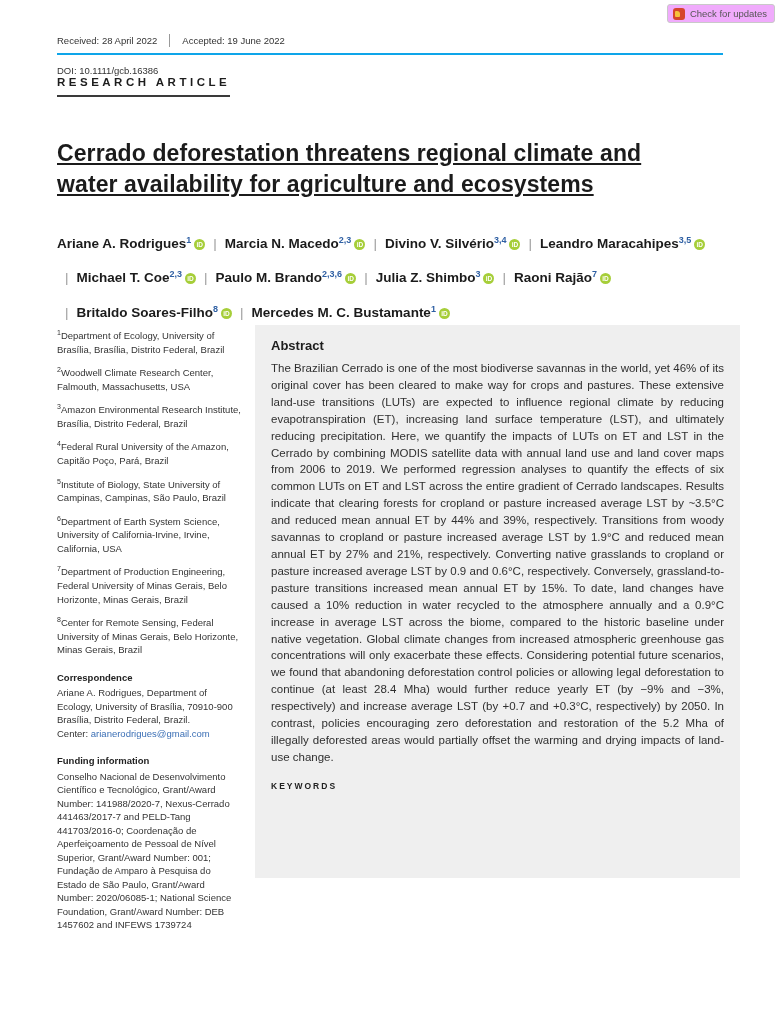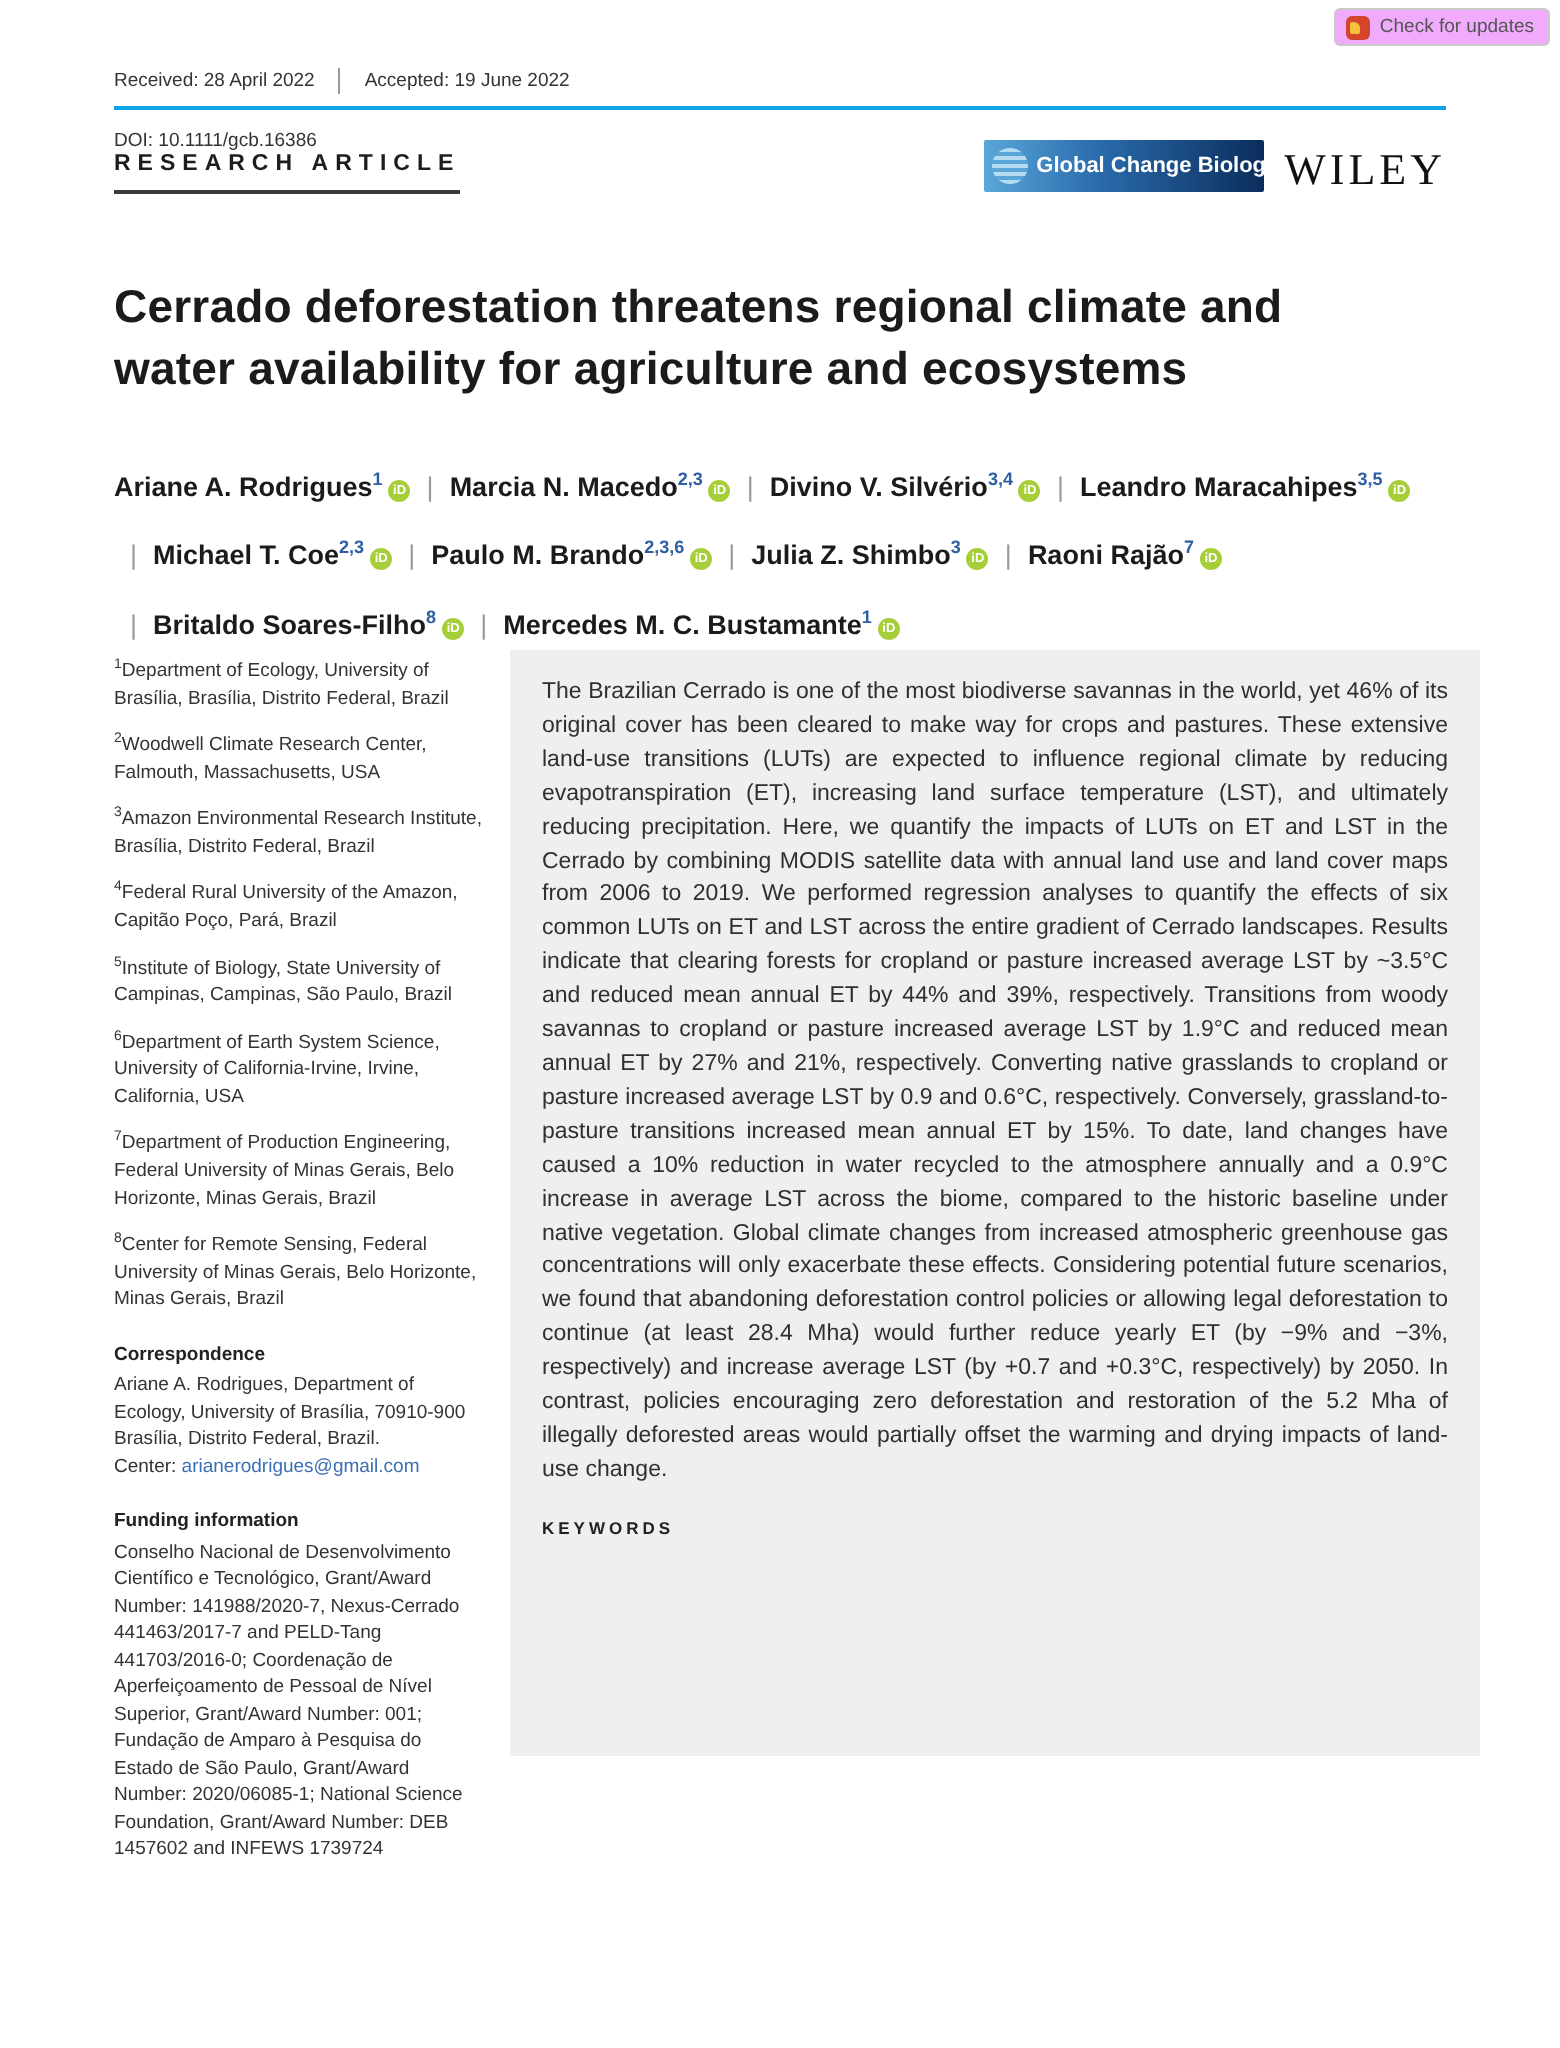--- a/index.html
+++ b/index.html
@@ -43,21 +43,21 @@
   .gcb-globe {
     width:18px; height:18px; border-radius:50%;
     background:repeating-linear-gradient(180deg,#bfe3f5 0 2px,#5aa7d8 2px 4px);
     flex:0 0 auto; opacity:.9;
   }
   .gcb-text { color:#ffffff; font-size:11px; font-weight:bold; margin-left:4px; white-space:nowrap; }
   .wiley { font-family:"Liberation Serif", serif; font-size:22px; letter-spacing:2px; color:#111; line-height:1; }
   
   .paper-title {
     position:absolute; left:57px; top:138px; width:650px;
-    font-size:23px; line-height:31px; font-weight:bold; color:#1b1b1b; letter-spacing:.1px;
+    font-size:23px; line-height:31px; font-weight:bold; color:#1b1b1b; letter-spacing:.1px;text-decoration:underline;
   }
   
   .authors { position:absolute; left:57px; top:224px; width:680px; font-size:13.5px; line-height:30px; color:#1b1b1b; }
   .author { font-weight:bold; white-space:nowrap; }
   .author sup { color:#2e5fa3; font-size:9px; font-weight:bold; }
   .orcid {
     display:inline-block; width:11px; height:11px; border-radius:50%;
     background:#a6ce39; color:#fff; font-size:6.5px; font-weight:bold;
     text-align:center; line-height:11px; vertical-align:1px; margin-left:3px; cursor:pointer;
   }
@@ -104,27 +104,20 @@
     <div class="received-row">
       <span>Received: 28 April 2022</span>
       <span class="vdiv"></span>
       <span>Accepted: 19 June 2022</span>
     </div>
     <div class="doi-row">DOI: 10.1111/gcb.16386</div>
   </div>
 
   <div class="article-type">RESEARCH ARTICLE</div>
 
-  <div class="brand">
-    <div class="gcb-logo">
-      <span class="gcb-globe"></span>
-      <span class="gcb-text">Global Change Biology</span>
-    </div>
-    <div class="wiley">WILEY</div>
-  </div>
 
   <h1 class="paper-title">Cerrado deforestation threatens regional climate and water availability for agriculture and ecosystems</h1>
 
   <div class="authors"><span class="author"><span>Ariane A. Rodrigues</span><sup>1</sup><span class="orcid">iD</span></span><span class="author-sep">|</span><span class="author"><span>Marcia N. Macedo</span><sup>2,3</sup><span class="orcid">iD</span></span><span class="author-sep">|</span><span class="author"><span>Divino V. Silvério</span><sup>3,4</sup><span class="orcid">iD</span></span><span class="author-sep">|</span><span class="author"><span>Leandro Maracahipes</span><sup>3,5</sup><span class="orcid">iD</span></span><span class="author-sep">|</span><span class="author"><span>Michael T. Coe</span><sup>2,3</sup><span class="orcid">iD</span></span><span class="author-sep">|</span><span class="author"><span>Paulo M. Brando</span><sup>2,3,6</sup><span class="orcid">iD</span></span><span class="author-sep">|</span><span class="author"><span>Julia Z. Shimbo</span><sup>3</sup><span class="orcid">iD</span></span><span class="author-sep">|</span><span class="author"><span>Raoni Rajão</span><sup>7</sup><span class="orcid">iD</span></span><span class="author-sep">|</span><span class="author"><span>Britaldo Soares-Filho</span><sup>8</sup><span class="orcid">iD</span></span><span class="author-sep">|</span><span class="author"><span>Mercedes M. C. Bustamante</span><sup>1</sup><span class="orcid">iD</span></span></div>
 
   <div class="left-col">
     <div id="affiliations">
         <p class="affil"><sup>1</sup>Department of Ecology, University of Brasília, Brasília, Distrito Federal, Brazil</p>
         <p class="affil"><sup>2</sup>Woodwell Climate Research Center, Falmouth, Massachusetts, USA</p>
         <p class="affil"><sup>3</sup>Amazon Environmental Research Institute, Brasília, Distrito Federal, Brazil</p>
@@ -137,18 +130,19 @@
 
     <div class="side-heading">Correspondence</div>
     <p>Ariane A. Rodrigues, Department of Ecology, University of Brasília, 70910-900 Brasília, Distrito Federal, Brazil.</p>
     <p><span>Center: </span><span class="email-link">arianerodrigues@gmail.com</span></p>
 
     <div class="side-heading">Funding information</div>
     <p>Conselho Nacional de Desenvolvimento Científico e Tecnológico, Grant/Award Number: 141988/2020-7, Nexus-Cerrado 441463/2017-7 and PELD-Tang 441703/2016-0; Coordenação de Aperfeiçoamento de Pessoal de Nível Superior, Grant/Award Number: 001; Fundação de Amparo à Pesquisa do Estado de São Paulo, Grant/Award Number: 2020/06085-1; National Science Foundation, Grant/Award Number: DEB 1457602 and INFEWS 1739724</p>
   </div>
 
   <div class="abstract-box">
+    <div class="abstract-heading">Abstract</div>
     <div class="abstract-body">The Brazilian Cerrado is one of the most biodiverse savannas in the world, yet 46% of its original cover has been cleared to make way for crops and pastures. These extensive land-use transitions (LUTs) are expected to influence regional climate by reducing evapotranspiration (ET), increasing land surface temperature (LST), and ultimately reducing precipitation. Here, we quantify the impacts of LUTs on ET and LST in the Cerrado by combining MODIS satellite data with annual land use and land cover maps from 2006 to 2019. We performed regression analyses to quantify the effects of six common LUTs on ET and LST across the entire gradient of Cerrado landscapes. Results indicate that clearing forests for cropland or pasture increased average LST by ~3.5°C and reduced mean annual ET by 44% and 39%, respectively. Transitions from woody savannas to cropland or pasture increased average LST by 1.9°C and reduced mean annual ET by 27% and 21%, respectively. Converting native grasslands to cropland or pasture increased average LST by 0.9 and 0.6°C, respectively. Conversely, grassland-to-pasture transitions increased mean annual ET by 15%. To date, land changes have caused a 10% reduction in water recycled to the atmosphere annually and a 0.9°C increase in average LST across the biome, compared to the historic baseline under native vegetation. Global climate changes from increased atmospheric greenhouse gas concentrations will only exacerbate these effects. Considering potential future scenarios, we found that abandoning deforestation control policies or allowing legal deforestation to continue (at least 28.4 Mha) would further reduce yearly ET (by −9% and −3%, respectively) and increase average LST (by +0.7 and +0.3°C, respectively) by 2050. In contrast, policies encouraging zero deforestation and restoration of the 5.2 Mha of illegally deforested areas would partially offset the warming and drying impacts of land-use change.</div>
     <div class="kw-heading">KEYWORDS</div>
   </div>
 
 
 </div>
 
 </body></html>

